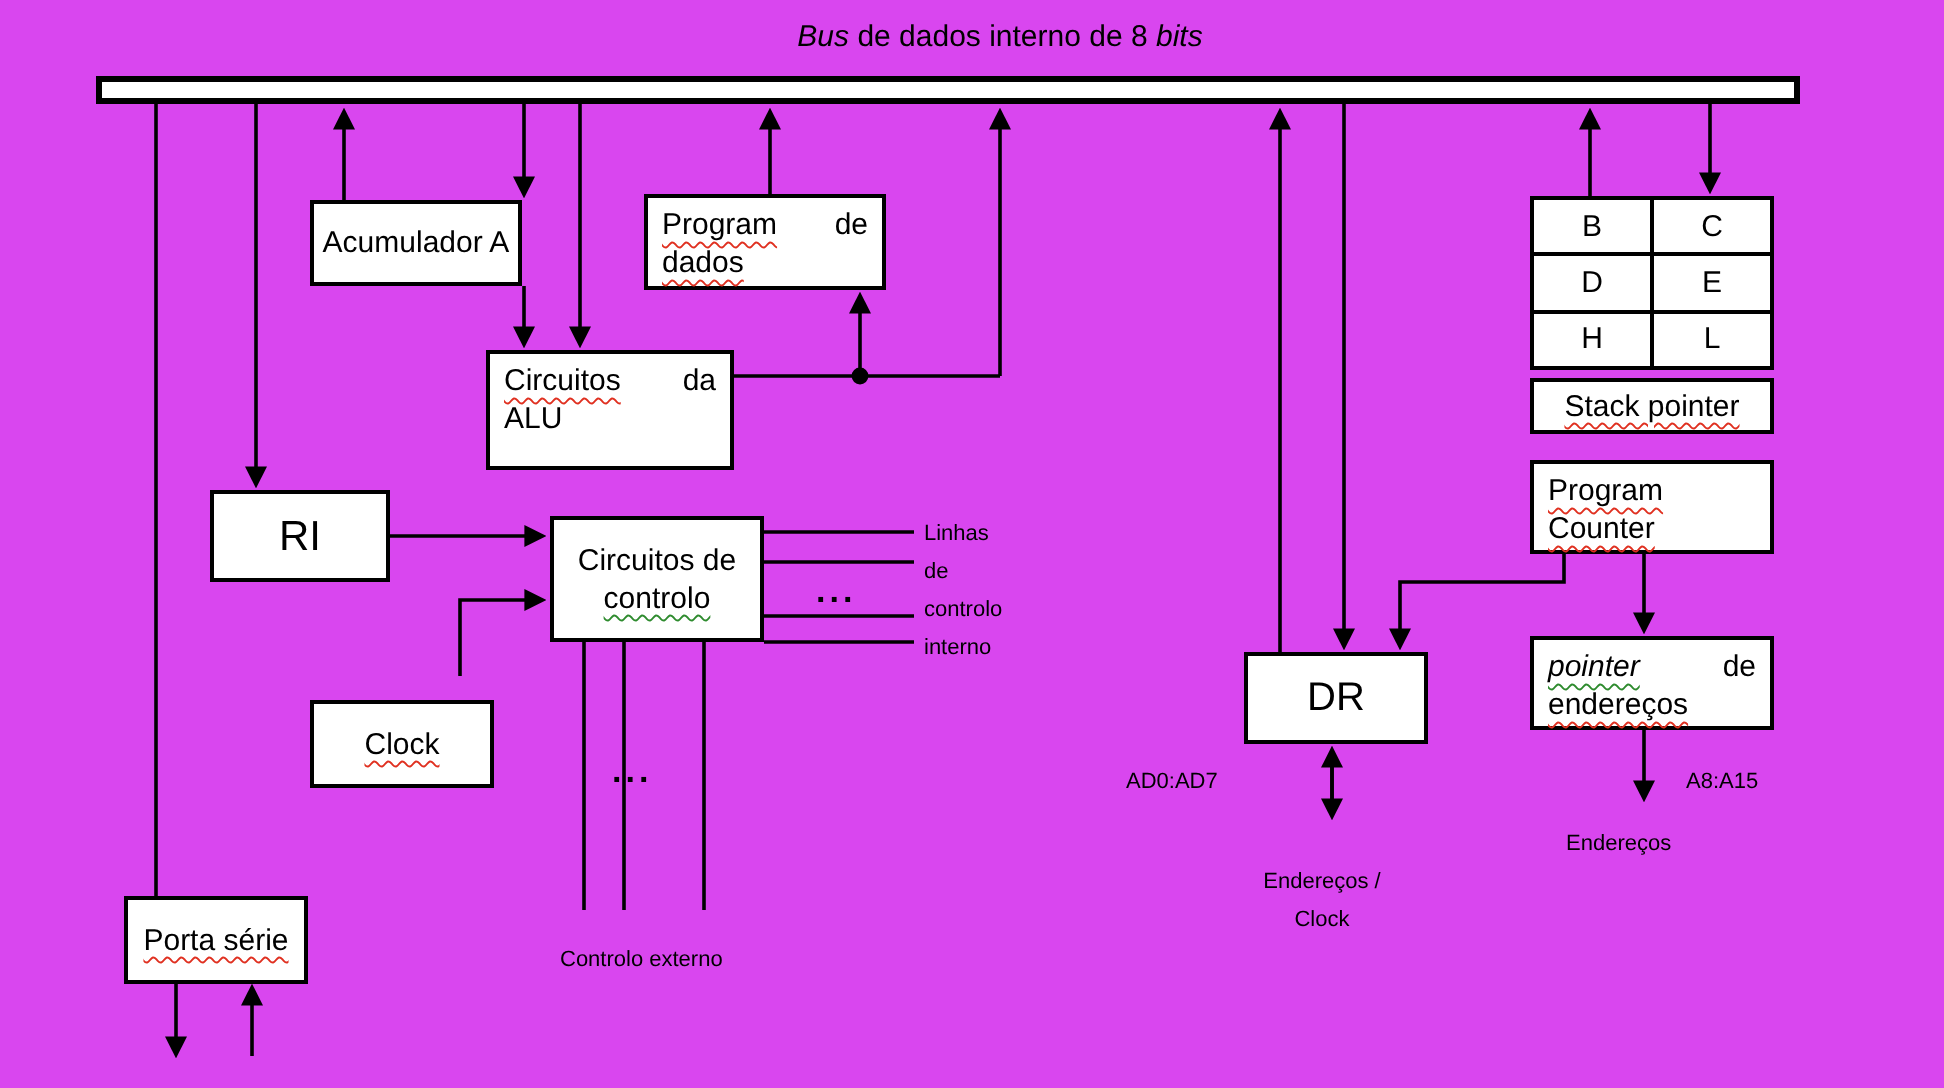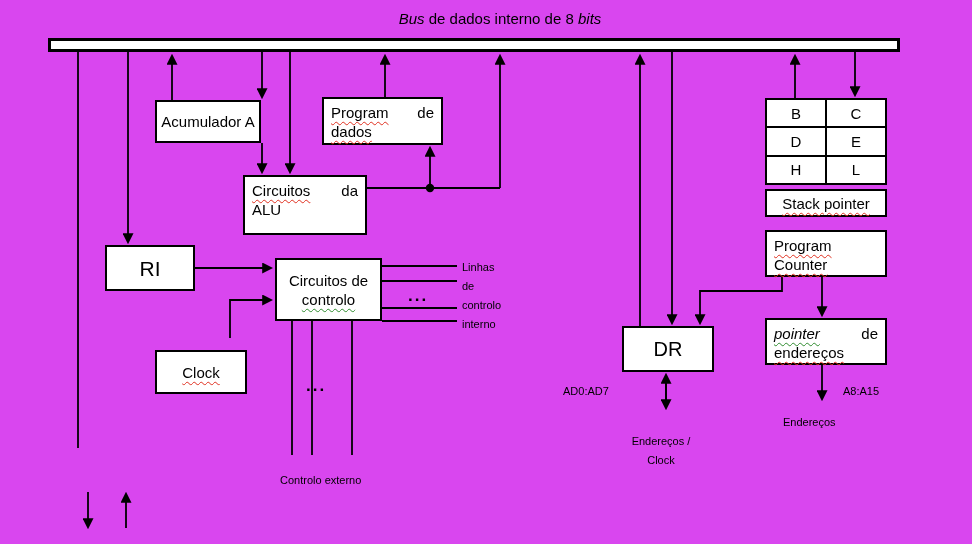--- a/index.html
+++ b/index.html
@@ -121,20 +121,23 @@
     <div>
       <div>Circuitos de</div>
       <div><span class="wgrn">controlo</span></div>
     </div>
   </div>
 
   <div class="box center" style="left:155px;top:338px;width:92px;height:44px;margin-top:12px;">
     <span class="wred">Clock</span>
   </div>
 
+  <div class="box center" style="left:62px;top:448px;width:92px;height:44px;">
+    <span class="wred">Porta série</span>
+  </div>
 
   <div class="grid">
     <div class="cell">B</div>
     <div class="cell">C</div>
     <div class="cell">D</div>
     <div class="cell">E</div>
     <div class="cell">H</div>
     <div class="cell">L</div>
   </div>
 

